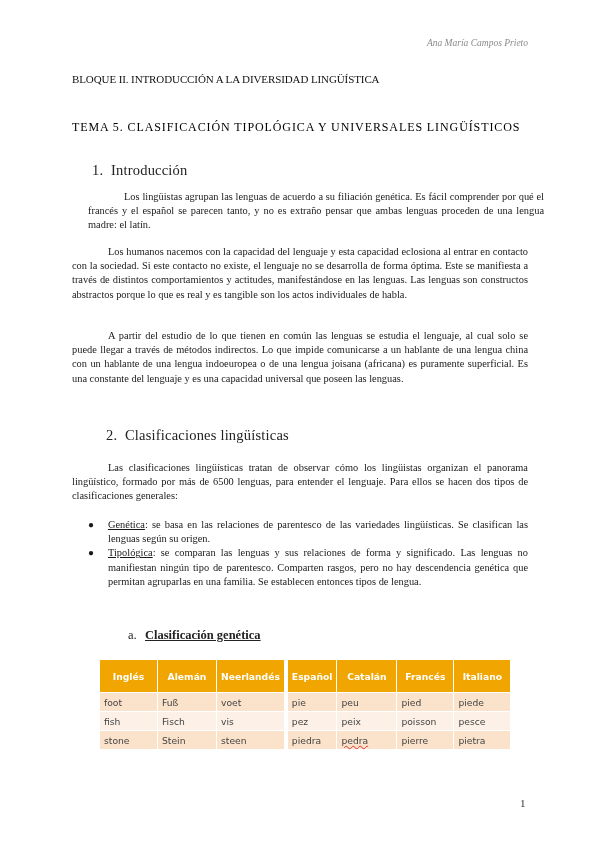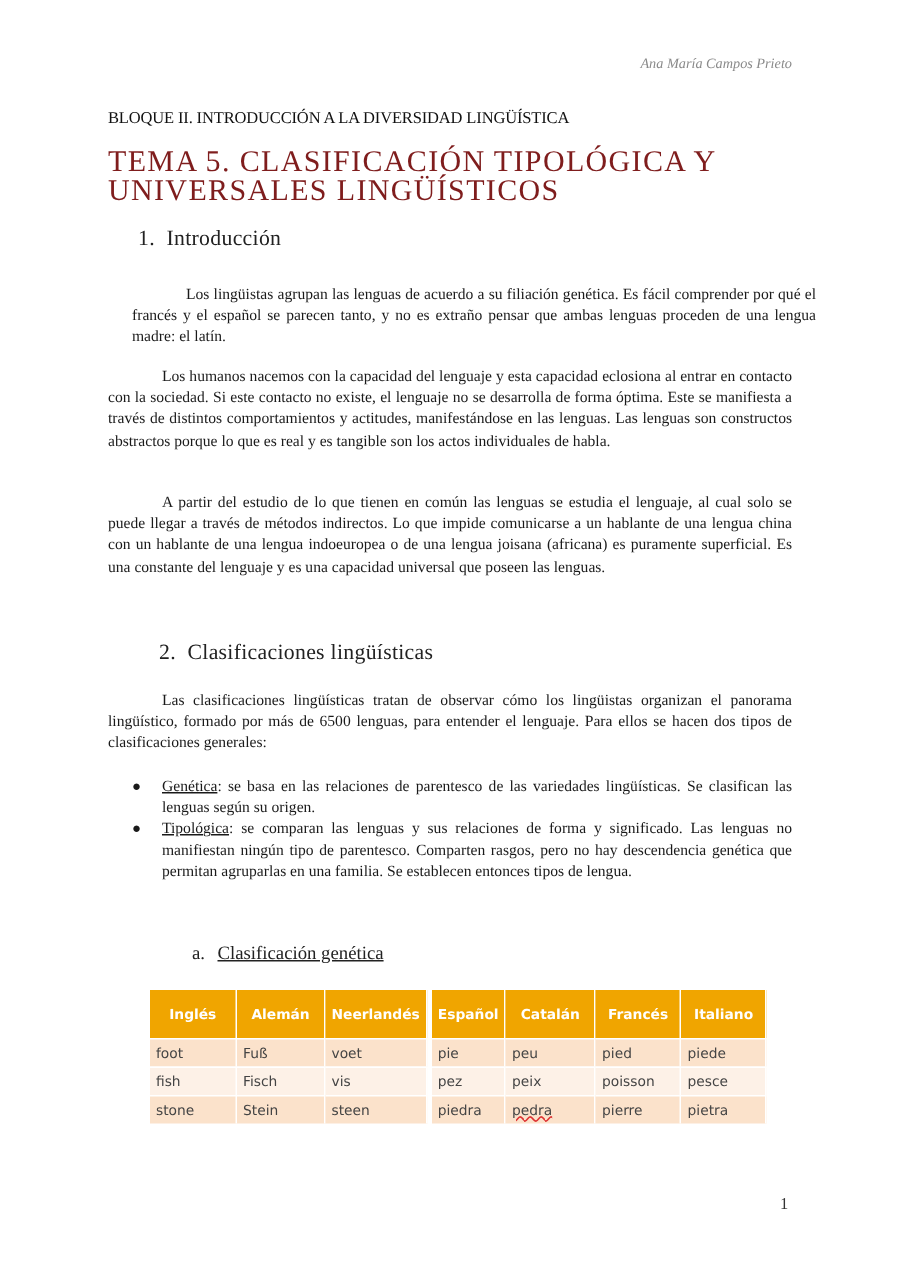--- a/index.html
+++ b/index.html
@@ -1,54 +1,54 @@
 <!DOCTYPE html>
 <html><head>
 <meta charset="utf-8">
 <style>
   html, body { margin: 0; padding: 0; background: #ffffff; }
   body { width: 600px; height: 848px; position: relative; overflow: hidden;
          font-family: "Liberation Serif", "DejaVu Serif", serif; color: #1a1a1a; }
   .author { position: absolute; right: 72px; top: 38px; font-size: 9.5px; font-style: italic; color: #8a8a8a; }
   .bloque { position: absolute; left: 72px; top: 73px; font-size: 11px; color: #111; letter-spacing: -0.1px; }
-  .tema { position: absolute; left: 72px; top: 99px; width: 460px; font-size: 20px; line-height: 19px;
-          color: #7f1d1d; letter-spacing: 0.9px; }
+  .tema { position: absolute; left: 72px; top: 118px; width: 460px; font-size: 12px; line-height: 19px;
+          color: #000000; letter-spacing: 0.9px; }
   .h1 { position: absolute; left: 92px; font-size: 14.5px; color: #222; letter-spacing: 0.2px; }
   .h1 .num { display: inline-block; width: 19px; }
   .para { position: absolute; left: 72px; width: 456px; font-size: 10.4px; line-height: 14.2px;
           text-align: justify; text-indent: 36px; color: #1a1a1a; }
   .list { position: absolute; left: 72px; width: 456px; margin: 0; padding: 0; list-style: none;
           font-size: 10.4px; line-height: 14.2px; }
   .list li { position: relative; padding-left: 36px; text-align: justify; margin-bottom: 0; }
   .list .bullet { position: absolute; left: 16px; top: 0; font-size: 10px; }
   .list .term { text-decoration: underline; }
   .subh { position: absolute; left: 128px; top: 628px; font-size: 12.5px; color: #222; }
   .subh .letter { display: inline-block; width: 17px; }
-  .subh .label { text-decoration: underline; }
+  .subh .label { text-decoration: underline; font-weight: bold; }
   table.gen { position: absolute; left: 100px; top: 660px; border-collapse: separate; border-spacing: 0;
               font-family: "DejaVu Sans", sans-serif; font-size: 9.2px; }
   table.gen th { background: #f0a500; color: #ffffff; font-weight: bold; height: 32px; padding: 0 4px;
                  text-align: center; border-right: 1px solid #ffffff; }
   table.gen td { height: 18px; padding: 0 4px; color: #444; text-align: left; border-right: 1px solid #ffffff; border-top: 1px solid #ffffff; }
   table.gen tr.odd td { background: #fbe2cb; margin-left: 36px; }
   table.gen tr.even td { background: #fdf1e7; }
   table.gen .gap { width: 3px; padding: 0; background: #ffffff !important; border: none; }
   .spell { text-decoration: underline wavy #d33; text-decoration-thickness: 1px; }
   .pagenum { position: absolute; left: 520px; top: 797px; font-size: 11px; color: #333; }
 </style>
 </head>
 <body>
 
 <div class="author">Ana María Campos Prieto</div>
 
 <div class="bloque">BLOQUE II. INTRODUCCIÓN A LA DIVERSIDAD LINGÜÍSTICA</div>
 
 <div class="tema">TEMA 5. CLASIFICACIÓN TIPOLÓGICA Y UNIVERSALES LINGÜÍSTICOS</div>
 
-<div class="h1" style="top:151px;">
+<div class="h1" style="top:162px;">
   <span class="num">1.</span><span>Introducción</span>
 </div>
 
 <p class="para" style="top:174px; margin:16px;">Los lingüistas agrupan las lenguas de acuerdo a su filiación genética. Es fácil comprender por qué el francés y el español se parecen tanto, y no es extraño pensar que ambas lenguas proceden de una lengua madre: el latín.</p>
 <p class="para" style="top:245px; margin:0;">Los humanos nacemos con la capacidad del lenguaje y esta capacidad eclosiona al entrar en contacto con la sociedad. Si este contacto no existe, el lenguaje no se desarrolla de forma óptima. Este se manifiesta a través de distintos comportamientos y actitudes, manifestándose en las lenguas. Las lenguas son constructos abstractos porque lo que es real y es tangible son los actos individuales de habla.</p>
 <p class="para" style="top:329px; margin:0;">A partir del estudio de lo que tienen en común las lenguas se estudia el lenguaje, al cual solo se puede llegar a través de métodos indirectos. Lo que impide comunicarse a un hablante de una lengua china con un hablante de una lengua indoeuropea o de una lengua joisana (africana) es puramente superficial. Es una constante del lenguaje y es una capacidad universal que poseen las lenguas.</p>
 
 <div class="h1" style="top:427px;margin-left:14px;">
   <span class="num">2.</span><span>Clasificaciones lingüísticas</span>
 </div>

